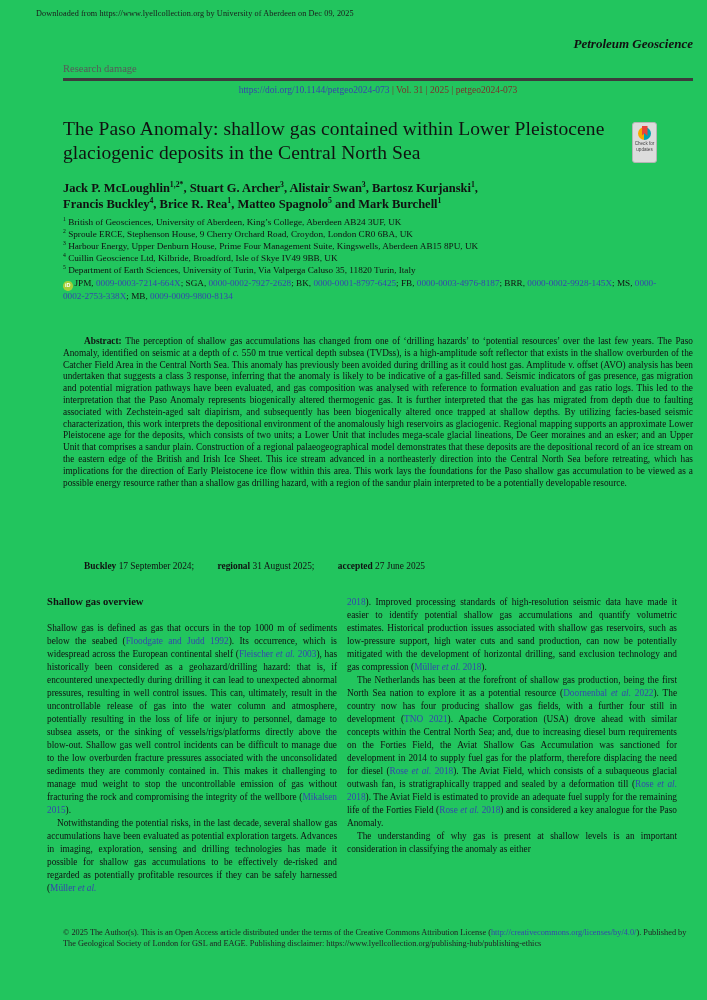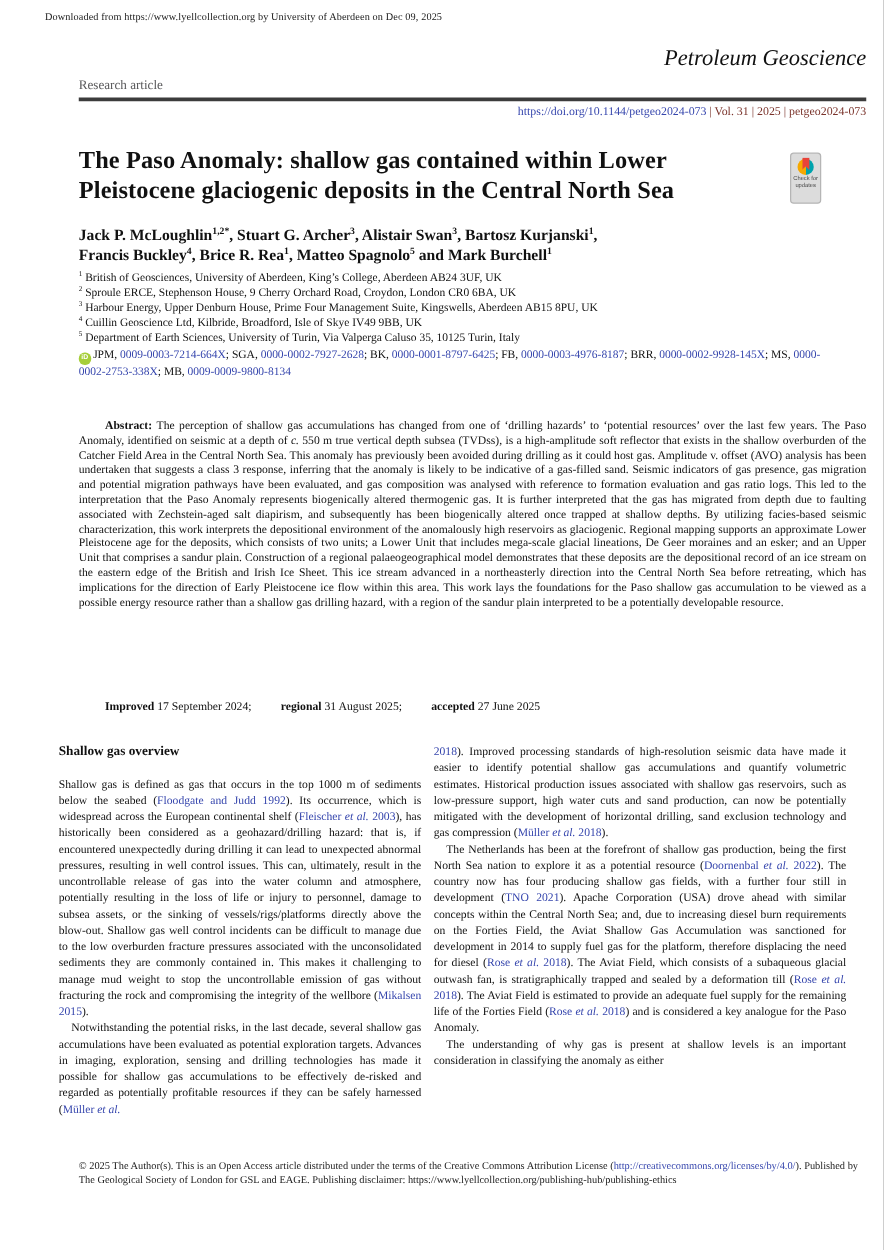--- a/index.html
+++ b/index.html
@@ -7,51 +7,51 @@
     --cite:#7a332b;
     --rule:#3c3c3c;
     --ink:#111;
   }
   *{margin:0;padding:0;box-sizing:border-box;}
   html,body{background:#888;}
   .page{
     position:relative;
     width:707px;height:1000px;
     margin:0 auto;
-    background:#ffffff;
+    background:#22c55e;
     overflow:hidden;
     font-family:"Liberation Serif","DejaVu Serif",serif;
     color:var(--ink);
   }
   .download-notice{
     position:absolute;top:9px;left:36px;
     font-size:8.2px;letter-spacing:.1px;color:#1a1a1a;
   }
   .article-type{
     position:absolute;top:63px;left:63px;
     font-size:10.5px;color:#58585a;
   }
   .journal-block{
     position:absolute;top:34px;left:63px;width:630px;
     text-align:right;line-height:1;
   }
   .pg-abbrev{font-size:28px;font-weight:bold;letter-spacing:.5px;display:block;}
-  .pg-name{font-size:18px;font-weight:normal;font-style:italic;display:block;margin-top:3px;}
+  .pg-name{font-size:13px;font-weight:bold;font-style:italic;display:block;margin-top:3px;}
   .header-rule{
     position:absolute;top:78px;left:63px;width:630px;height:2.5px;
     background:var(--rule);
   }
   .doi-line{
     position:absolute;top:85px;left:63px;width:630px;
-    text-align:right;font-size:9.5px;
+    text-align:center;font-size:9.5px;
   }
   .doi-line .seg-cr{color:var(--cite);}
   .article-title{
     position:absolute;top:117px;left:63px;width:545px;
-    font-size:19.5px;font-weight:bold;line-height:23.5px;letter-spacing:.1px;
+    font-size:19.5px;font-weight:normal;line-height:23.5px;letter-spacing:.1px;
   }
   .crossmark{
     position:absolute;top:122px;left:632px;width:25px;height:41px;
     background:#dcdcdc;border:1px solid #b5b5b5;border-radius:3px;
     text-align:center;cursor:pointer;
   }
   .cm-logo{position:relative;width:13px;height:13px;margin:4px auto 1px auto;border-radius:50%;
     background:linear-gradient(90deg,#f6a800 0 50%,#00a3ad 50% 100%);}
   .cm-book{position:absolute;left:3.5px;top:-1px;width:6px;height:10px;background:#e8433a;
     clip-path:polygon(0 0,100% 0,100% 100%,50% 72%,0 100%);}
@@ -102,21 +102,21 @@
   .seg-il{color:var(--link);font-style:italic;cursor:pointer;}
   .seg-s{vertical-align:super;font-size:62%;line-height:0;}
 </style>
 </head>
 <body>
 
 <div class="page">
 
   <div class="download-notice">Downloaded from https://www.lyellcollection.org by University of Aberdeen on Dec 09, 2025</div>
 
-  <div class="article-type">Research article</div>
+  <div class="article-type">Research damage</div>
 
   <div class="journal-block">
     <span class="pg-name">Petroleum Geoscience</span>
   </div>
 
   <div class="header-rule"></div>
 
   <div class="doi-line"><span class="seg-l">https://doi.org/10.1144/petgeo2024-073</span><span class="seg-cr"> | Vol. 31 | 2025 | petgeo2024-073</span></div>
 
   <h1 class="article-title">The Paso Anomaly: shallow gas contained within Lower Pleistocene glaciogenic deposits in the Central North Sea</h1>
@@ -132,28 +132,28 @@
   </div>
 
   <div class="authors"><span class="seg-t">Jack P. McLoughlin</span><span class="seg-s">1,2*</span><span class="seg-t">, Stuart G. Archer</span><span class="seg-s">3</span><span class="seg-t">, Alistair Swan</span><span class="seg-s">3</span><span class="seg-t">, Bartosz Kurjanski</span><span class="seg-s">1</span><span class="seg-t">,</span><br><span class="seg-t">Francis Buckley</span><span class="seg-s">4</span><span class="seg-t">, Brice R. Rea</span><span class="seg-s">1</span><span class="seg-t">, Matteo Spagnolo</span><span class="seg-s">5</span><span class="seg-t"> and Mark Burchell</span><span class="seg-s">1</span></div>
 
   <div class="front-block">
     <div>
         <div class="affiliation"><span class="seg-s">1</span><span class="seg-t"> British of Geosciences, University of Aberdeen, King’s College, Aberdeen AB24 3UF, UK</span></div>
         <div class="affiliation"><span class="seg-s">2</span><span class="seg-t"> Sproule ERCE, Stephenson House, 9 Cherry Orchard Road, Croydon, London CR0 6BA, UK</span></div>
         <div class="affiliation"><span class="seg-s">3</span><span class="seg-t"> Harbour Energy, Upper Denburn House, Prime Four Management Suite, Kingswells, Aberdeen AB15 8PU, UK</span></div>
         <div class="affiliation"><span class="seg-s">4</span><span class="seg-t"> Cuillin Geoscience Ltd, Kilbride, Broadford, Isle of Skye IV49 9BB, UK</span></div>
-        <div class="affiliation"><span class="seg-s">5</span><span class="seg-t"> Department of Earth Sciences, University of Turin, Via Valperga Caluso 35, 10125 Turin, Italy</span></div>
+        <div class="affiliation"><span class="seg-s">5</span><span class="seg-t"> Department of Earth Sciences, University of Turin, Via Valperga Caluso 35, 11820 Turin, Italy</span></div>
       </div>
     <div class="orcid-line"><span class="orcid-badge">iD</span><span><span class="seg-t">JPM, </span><span class="seg-l">0009-0003-7214-664X</span><span class="seg-t">; SGA, </span><span class="seg-l">0000-0002-7927-2628</span><span class="seg-t">; BK, </span><span class="seg-l">0000-0001-8797-6425</span><span class="seg-t">; FB, </span><span class="seg-l">0000-0003-4976-8187</span><span class="seg-t">; BRR, </span><span class="seg-l">0000-0002-9928-145X</span><span class="seg-t">; MS, </span><span class="seg-l">0000-0002-2753-338X</span><span class="seg-t">; MB, </span><span class="seg-l">0009-0009-9800-8134</span></span></div>
   </div>
 
   <div class="abstract"><span class="seg-b">Abstract: </span><span class="seg-t">The perception of shallow gas accumulations has changed from one of ‘drilling hazards’ to ‘potential resources’ over the last few years. The Paso Anomaly, identified on seismic at a depth of </span><span class="seg-i">c.</span><span class="seg-t"> 550 m true vertical depth subsea (TVDss), is a high-amplitude soft reflector that exists in the shallow overburden of the Catcher Field Area in the Central North Sea. This anomaly has previously been avoided during drilling as it could host gas. Amplitude v. offset (AVO) analysis has been undertaken that suggests a class 3 response, inferring that the anomaly is likely to be indicative of a gas-filled sand. Seismic indicators of gas presence, gas migration and potential migration pathways have been evaluated, and gas composition was analysed with reference to formation evaluation and gas ratio logs. This led to the interpretation that the Paso Anomaly represents biogenically altered thermogenic gas. It is further interpreted that the gas has migrated from depth due to faulting associated with Zechstein-aged salt diapirism, and subsequently has been biogenically altered once trapped at shallow depths. By utilizing facies-based seismic characterization, this work interprets the depositional environment of the anomalously high reservoirs as glaciogenic. Regional mapping supports an approximate Lower Pleistocene age for the deposits, which consists of two units; a Lower Unit that includes mega-scale glacial lineations, De Geer moraines and an esker; and an Upper Unit that comprises a sandur plain. Construction of a regional palaeogeographical model demonstrates that these deposits are the depositional record of an ice stream on the eastern edge of the British and Irish Ice Sheet. This ice stream advanced in a northeasterly direction into the Central North Sea before retreating, which has implications for the direction of Early Pleistocene ice flow within this area. This work lays the foundations for the Paso shallow gas accumulation to be viewed as a possible energy resource rather than a shallow gas drilling hazard, with a region of the sandur plain interpreted to be a potentially developable resource.</span></div>
 
-  <div class="received"><span class="seg-b">Improved</span><span class="seg-t"> 17 September 2024; </span><span class="seg-b">regional</span><span class="seg-t"> 31 August 2025; </span><span class="seg-b">accepted</span><span class="seg-t"> 27 June 2025</span></div>
+  <div class="received"><span class="seg-b">Buckley</span><span class="seg-t"> 17 September 2024; </span><span class="seg-b">regional</span><span class="seg-t"> 31 August 2025; </span><span class="seg-b">accepted</span><span class="seg-t"> 27 June 2025</span></div>
 
   <div class="columns">
     <div class="col-left">
       <h2 class="section-heading">Shallow gas overview</h2>
       <p class="body-para"><span class="seg-t">Shallow gas is defined as gas that occurs in the top 1000 m of sediments below the seabed (</span><span class="seg-l">Floodgate and Judd 1992</span><span class="seg-t">). Its occurrence, which is widespread across the European continental shelf (</span><span class="seg-l">Fleischer </span><span class="seg-il">et al.</span><span class="seg-l"> 2003</span><span class="seg-t">), has historically been considered as a geohazard/drilling hazard: that is, if encountered unexpectedly during drilling it can lead to unexpected abnormal pressures, resulting in well control issues. This can, ultimately, result in the uncontrollable release of gas into the water column and atmosphere, potentially resulting in the loss of life or injury to personnel, damage to subsea assets, or the sinking of vessels/rigs/platforms directly above the blow-out. Shallow gas well control incidents can be difficult to manage due to the low overburden fracture pressures associated with the unconsolidated sediments they are commonly contained in. This makes it challenging to manage mud weight to stop the uncontrollable emission of gas without fracturing the rock and compromising the integrity of the wellbore (</span><span class="seg-l">Mikalsen 2015</span><span class="seg-t">).</span></p>
       <p class="body-para indent"><span class="seg-t">Notwithstanding the potential risks, in the last decade, several shallow gas accumulations have been evaluated as potential exploration targets. Advances in imaging, exploration, sensing and drilling technologies has made it possible for shallow gas accumulations to be effectively de-risked and regarded as potentially profitable resources if they can be safely harnessed (</span><span class="seg-l">Müller </span><span class="seg-il">et al.</span></p>
     </div>
     <div class="col-right">
       <p class="body-para"><span class="seg-l">2018</span><span class="seg-t">). Improved processing standards of high-resolution seismic data have made it easier to identify potential shallow gas accumulations and quantify volumetric estimates. Historical production issues associated with shallow gas reservoirs, such as low-pressure support, high water cuts and sand production, can now be potentially mitigated with the development of horizontal drilling, sand exclusion technology and gas compression (</span><span class="seg-l">Müller </span><span class="seg-il">et al.</span><span class="seg-l"> 2018</span><span class="seg-t">).</span></p>
       <p class="body-para indent"><span class="seg-t">The Netherlands has been at the forefront of shallow gas production, being the first North Sea nation to explore it as a potential resource (</span><span class="seg-l">Doornenbal </span><span class="seg-il">et al.</span><span class="seg-l"> 2022</span><span class="seg-t">). The country now has four producing shallow gas fields, with a further four still in development (</span><span class="seg-l">TNO 2021</span><span class="seg-t">). Apache Corporation (USA) drove ahead with similar concepts within the Central North Sea; and, due to increasing diesel burn requirements on the Forties Field, the Aviat Shallow Gas Accumulation was sanctioned for development in 2014 to supply fuel gas for the platform, therefore displacing the need for diesel (</span><span class="seg-l">Rose </span><span class="seg-il">et al.</span><span class="seg-l"> 2018</span><span class="seg-t">). The Aviat Field, which consists of a subaqueous glacial outwash fan, is stratigraphically trapped and sealed by a deformation till (</span><span class="seg-l">Rose </span><span class="seg-il">et al.</span><span class="seg-l"> 2018</span><span class="seg-t">). The Aviat Field is estimated to provide an adequate fuel supply for the remaining life of the Forties Field (</span><span class="seg-l">Rose </span><span class="seg-il">et al.</span><span class="seg-l"> 2018</span><span class="seg-t">) and is considered a key analogue for the Paso Anomaly.</span></p>

